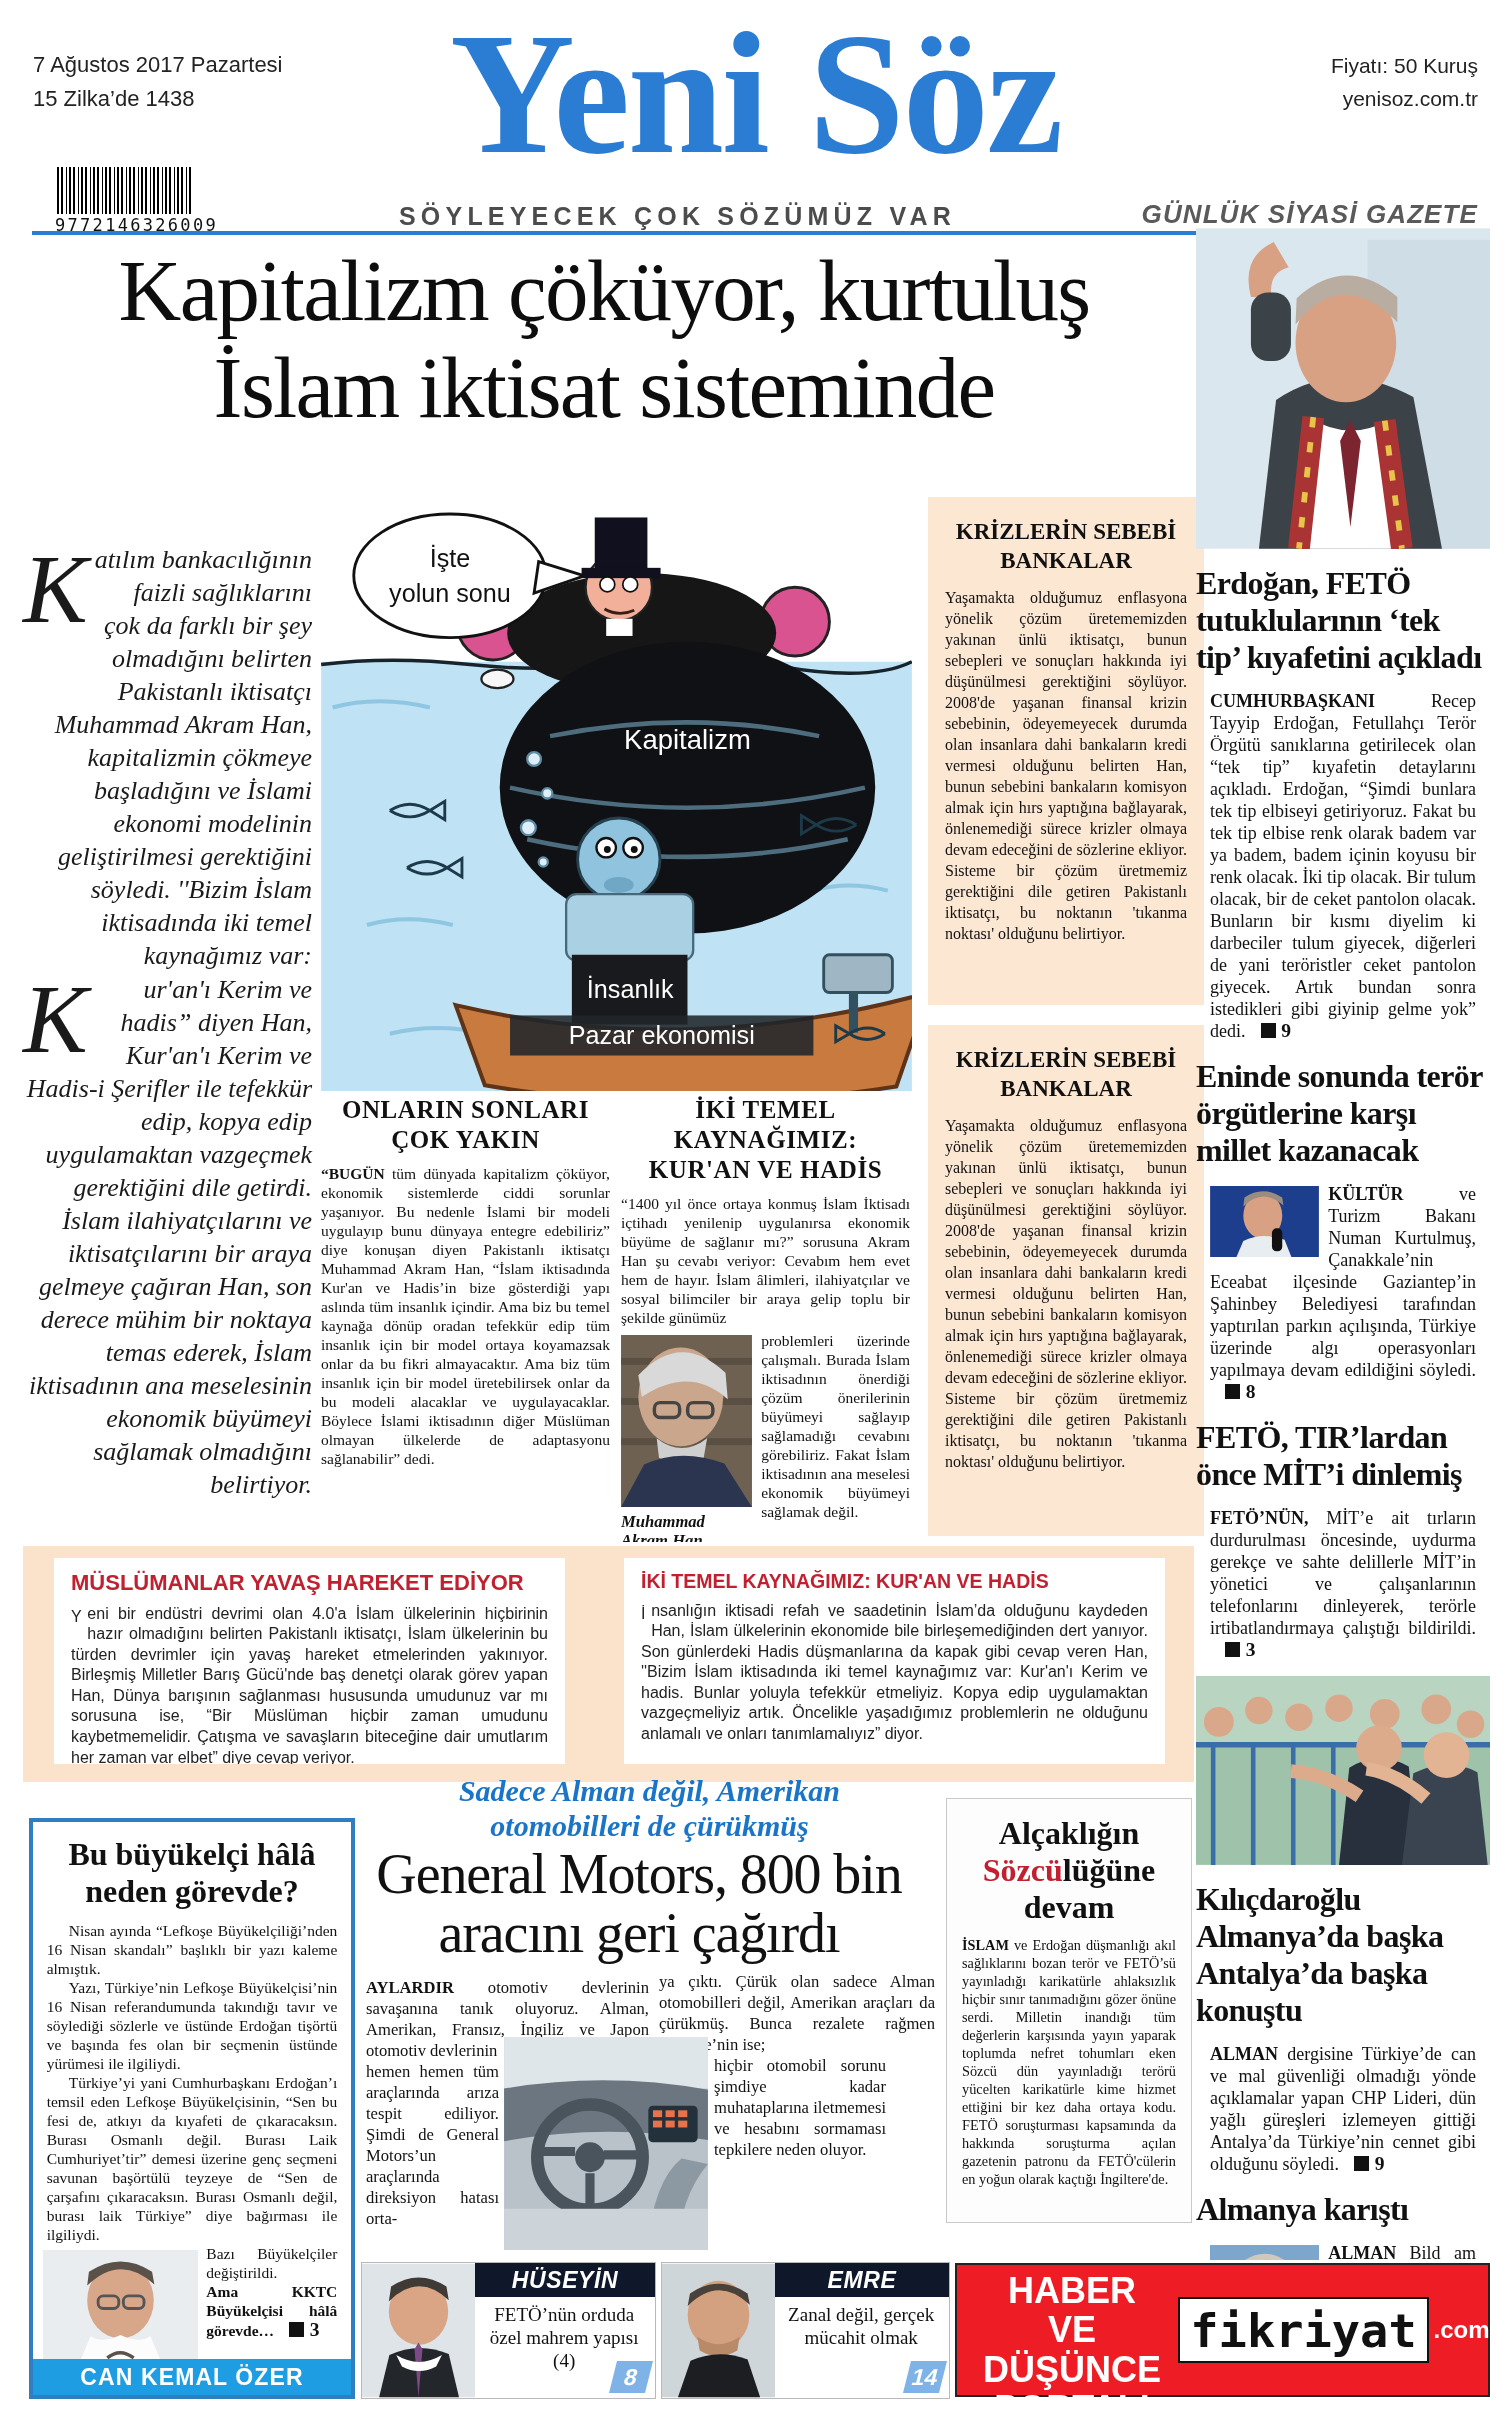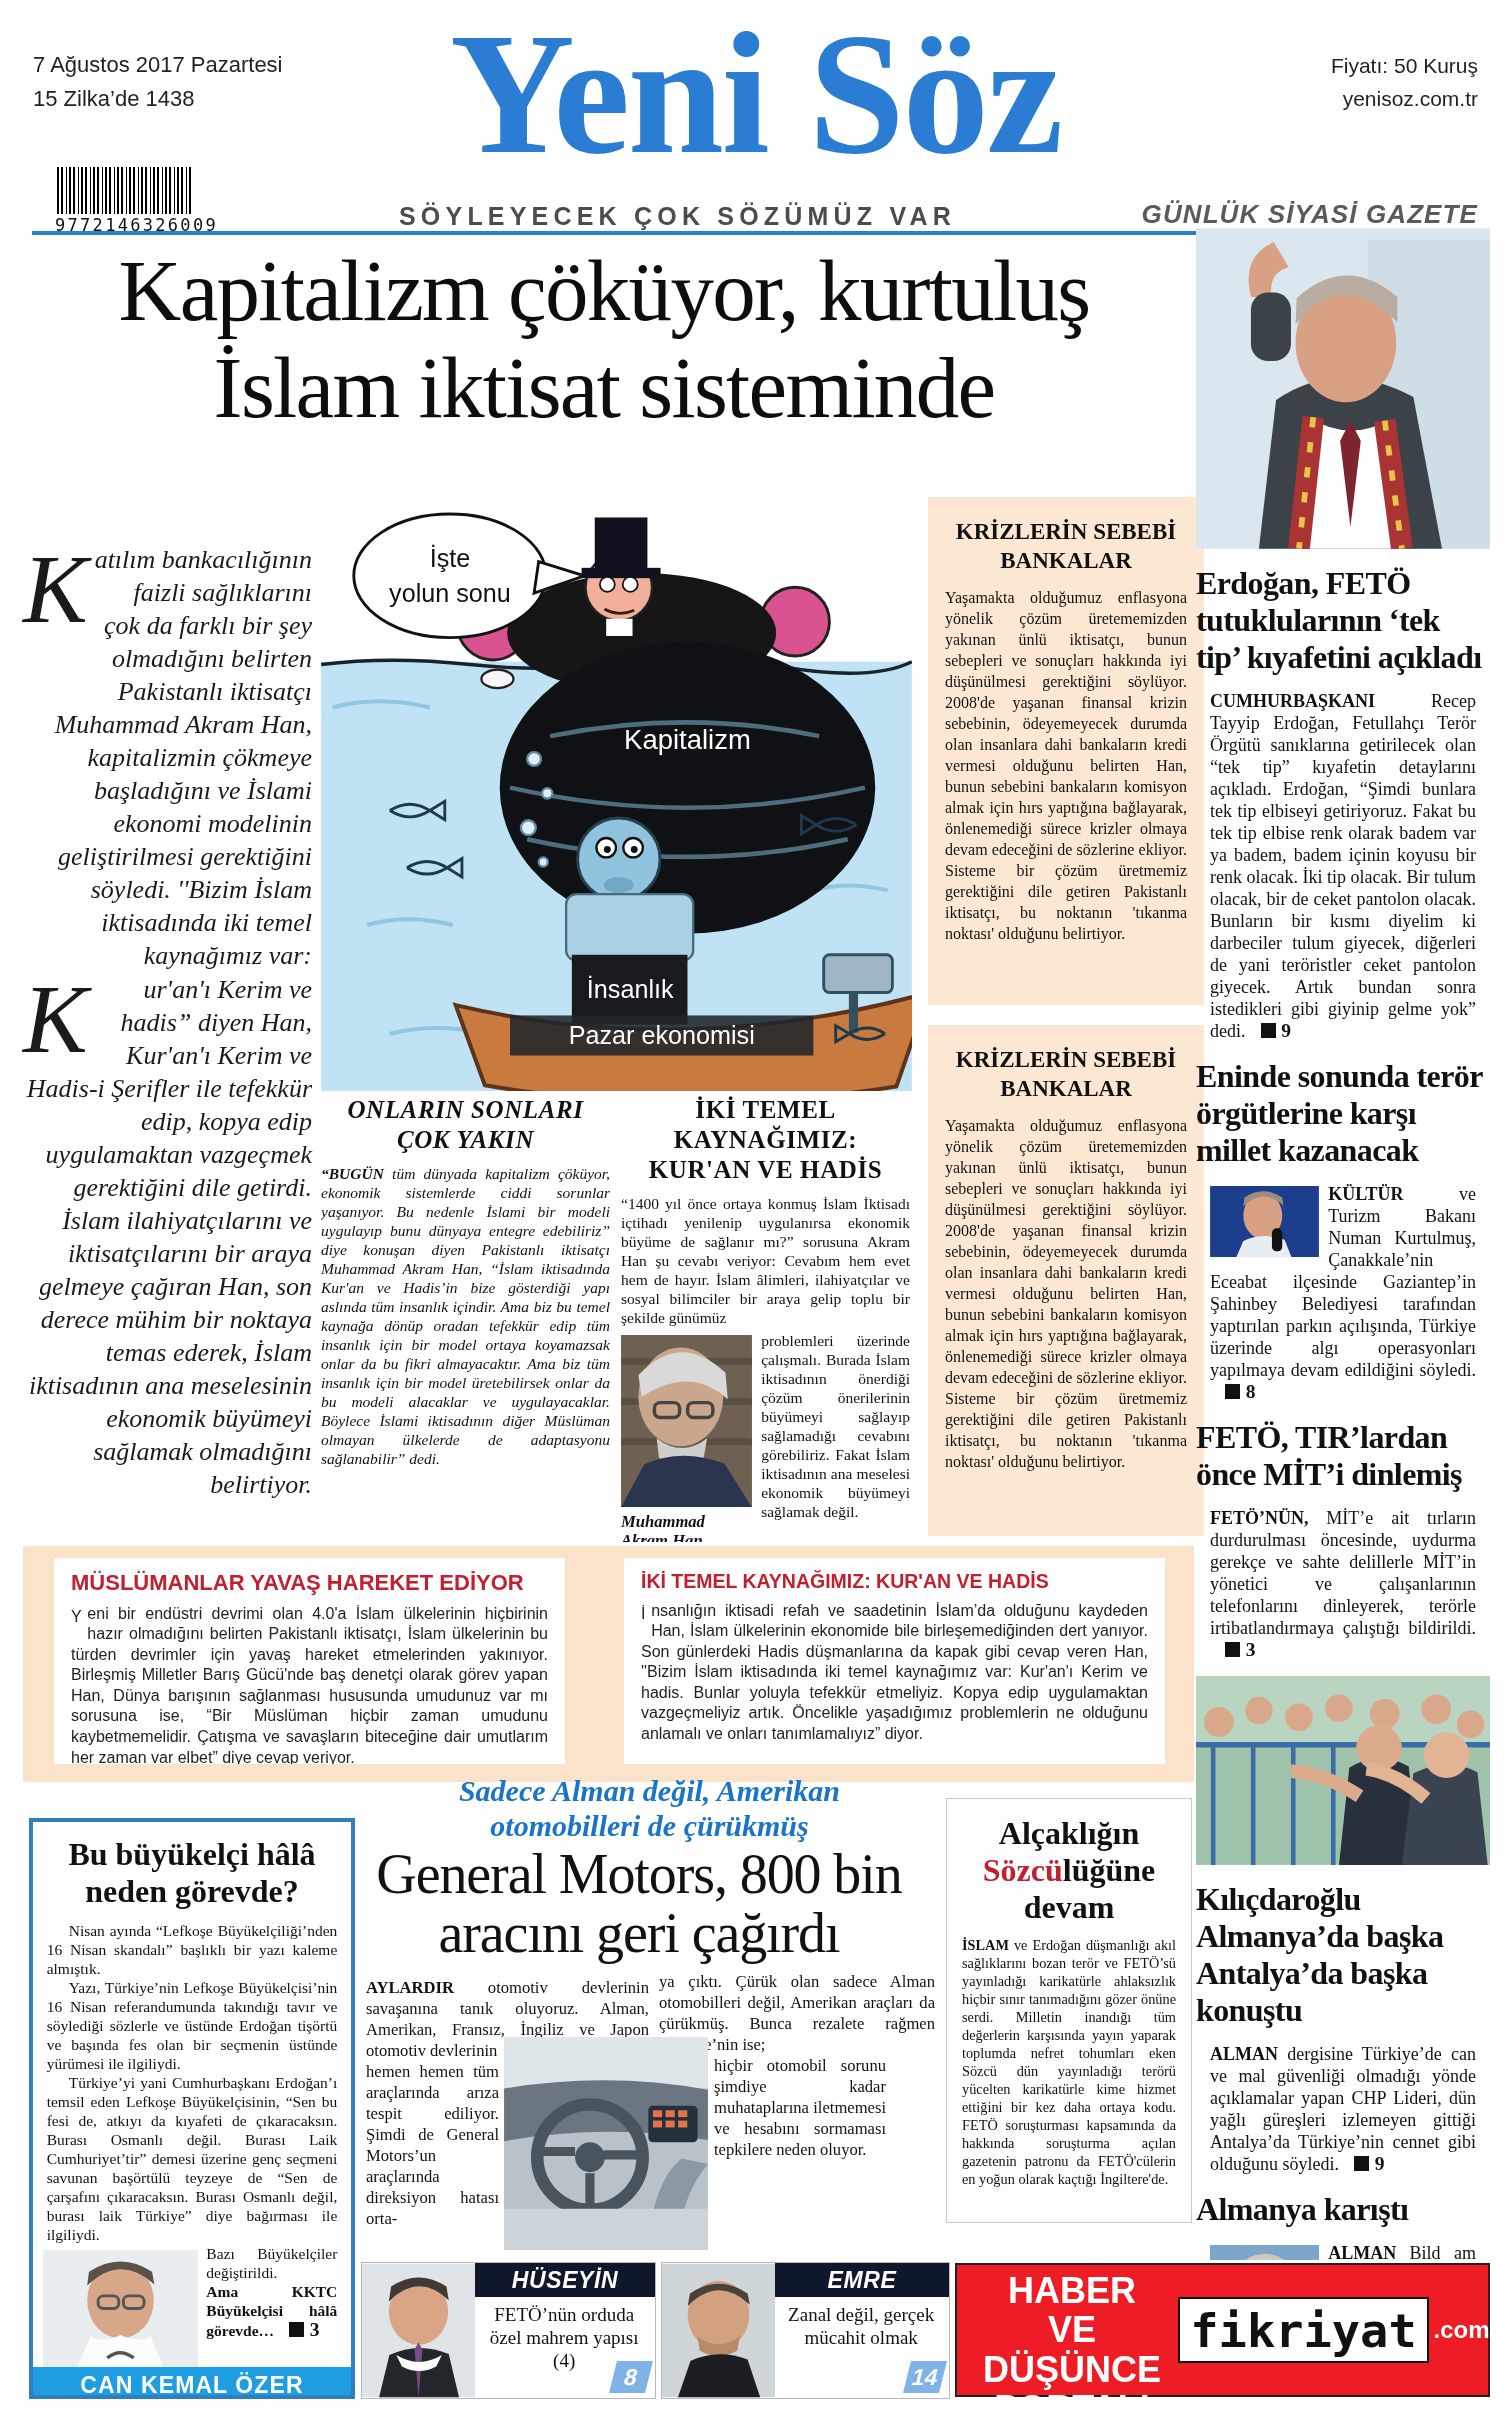--- a/index.html
+++ b/index.html
@@ -27,21 +27,21 @@
   .lead-block{font:italic 400 26px/33px "Liberation Serif",serif;color:#1a1a1a;text-align:right;}
   .lead1{left:23px;top:543px;width:289px;}
   .lead2{left:23px;top:973px;width:289px;}
   .dc-lead{float:left;font:italic 400 97px/0.78 "Liberation Serif",serif;padding:9.2px 4.6px 0 0;}
 
   
   .cartoon{left:321px;top:490px;width:591px;height:601px;}
 
   
   .sercol{width:289px;height:447px;overflow:hidden;}
-  .col-onlarin{left:321px;top:1095px;font-style:italic;}
+  .col-onlarin{left:321px;top:1095px;}
   .col-iki{left:621px;top:1095px;}
   .sercol h2{margin:0 0 9.2px 0;text-align:center;font-size:25px;line-height:30px;font-weight:700;letter-spacing:0.6px;}
   .serbody{font-size:15.5px;line-height:19px;text-align:justify;margin:0;}
   .serbody .lead{font-weight:700;}
   .wrapblock{margin-top:3.4px;}
   .akram-float{float:left;width:131px;margin:4.6px 9.2px 2.3px 0;}
   .akram-float .cap{font:italic 700 16.6px/1.15 "Liberation Serif",serif;margin-top:4.6px;}
 
   
   .kriz{left:928px;width:276px;background:#fce7d3;padding:19.5px 17px;box-sizing:border-box;}
@@ -68,21 +68,21 @@
   .bb2 h2{font-size:19.5px;}
   .bandbody{font-family:"Liberation Sans",sans-serif;font-size:16px;line-height:20.6px;text-align:justify;margin:0;color:#222;}
   .dc-band{float:left;font:700 400 57px/0.82 "Liberation Sans",sans-serif;font-weight:400;padding:3.4px 5.7px 0 0;}
 
   
   .amb{left:29px;top:1818px;width:326px;height:581px;border:4px solid #2f7ec1;background:#fff;
        box-sizing:border-box;padding:9.2px 13.7px;overflow:hidden;}
   .amb h2{margin:4.6px 0 11.5px 0;text-align:center;font-size:32px;line-height:37px;font-weight:600;}
   .amb p{margin:0;font-size:15.5px;line-height:19px;text-align:justify;text-indent:22px;}
   .amb .photo-cko{float:left;width:155px;height:132px;margin:5.7px 8px 0 -3.4px;}
-  .byline{position:absolute;left:0;right:0;bottom:0;height:28px;background:#1e9de3;
+  .byline{position:absolute;left:0;right:0;bottom:0;height:36px;background:#1e9de3;
           font:800 23px/36px "Liberation Sans",sans-serif;color:#fff;text-align:center;letter-spacing:1.1px;}
 
   
   .gm-kicker{left:366px;top:1774px;width:567px;text-align:center;
              font:italic 700 30px/1.16 "Liberation Serif",serif;color:#1a74c8;}
   .gm-head{left:344px;top:1845px;width:590px;text-align:center;font-size:56px;line-height:1.05;letter-spacing:-1.1px;}
   .gm-col{font-size:16.6px;line-height:21px;text-align:justify;}
   .gm-col p{margin:0;}
   .gm-col .lead{font-weight:700;}
   .gm1{left:366px;top:1977px;width:283px;}

